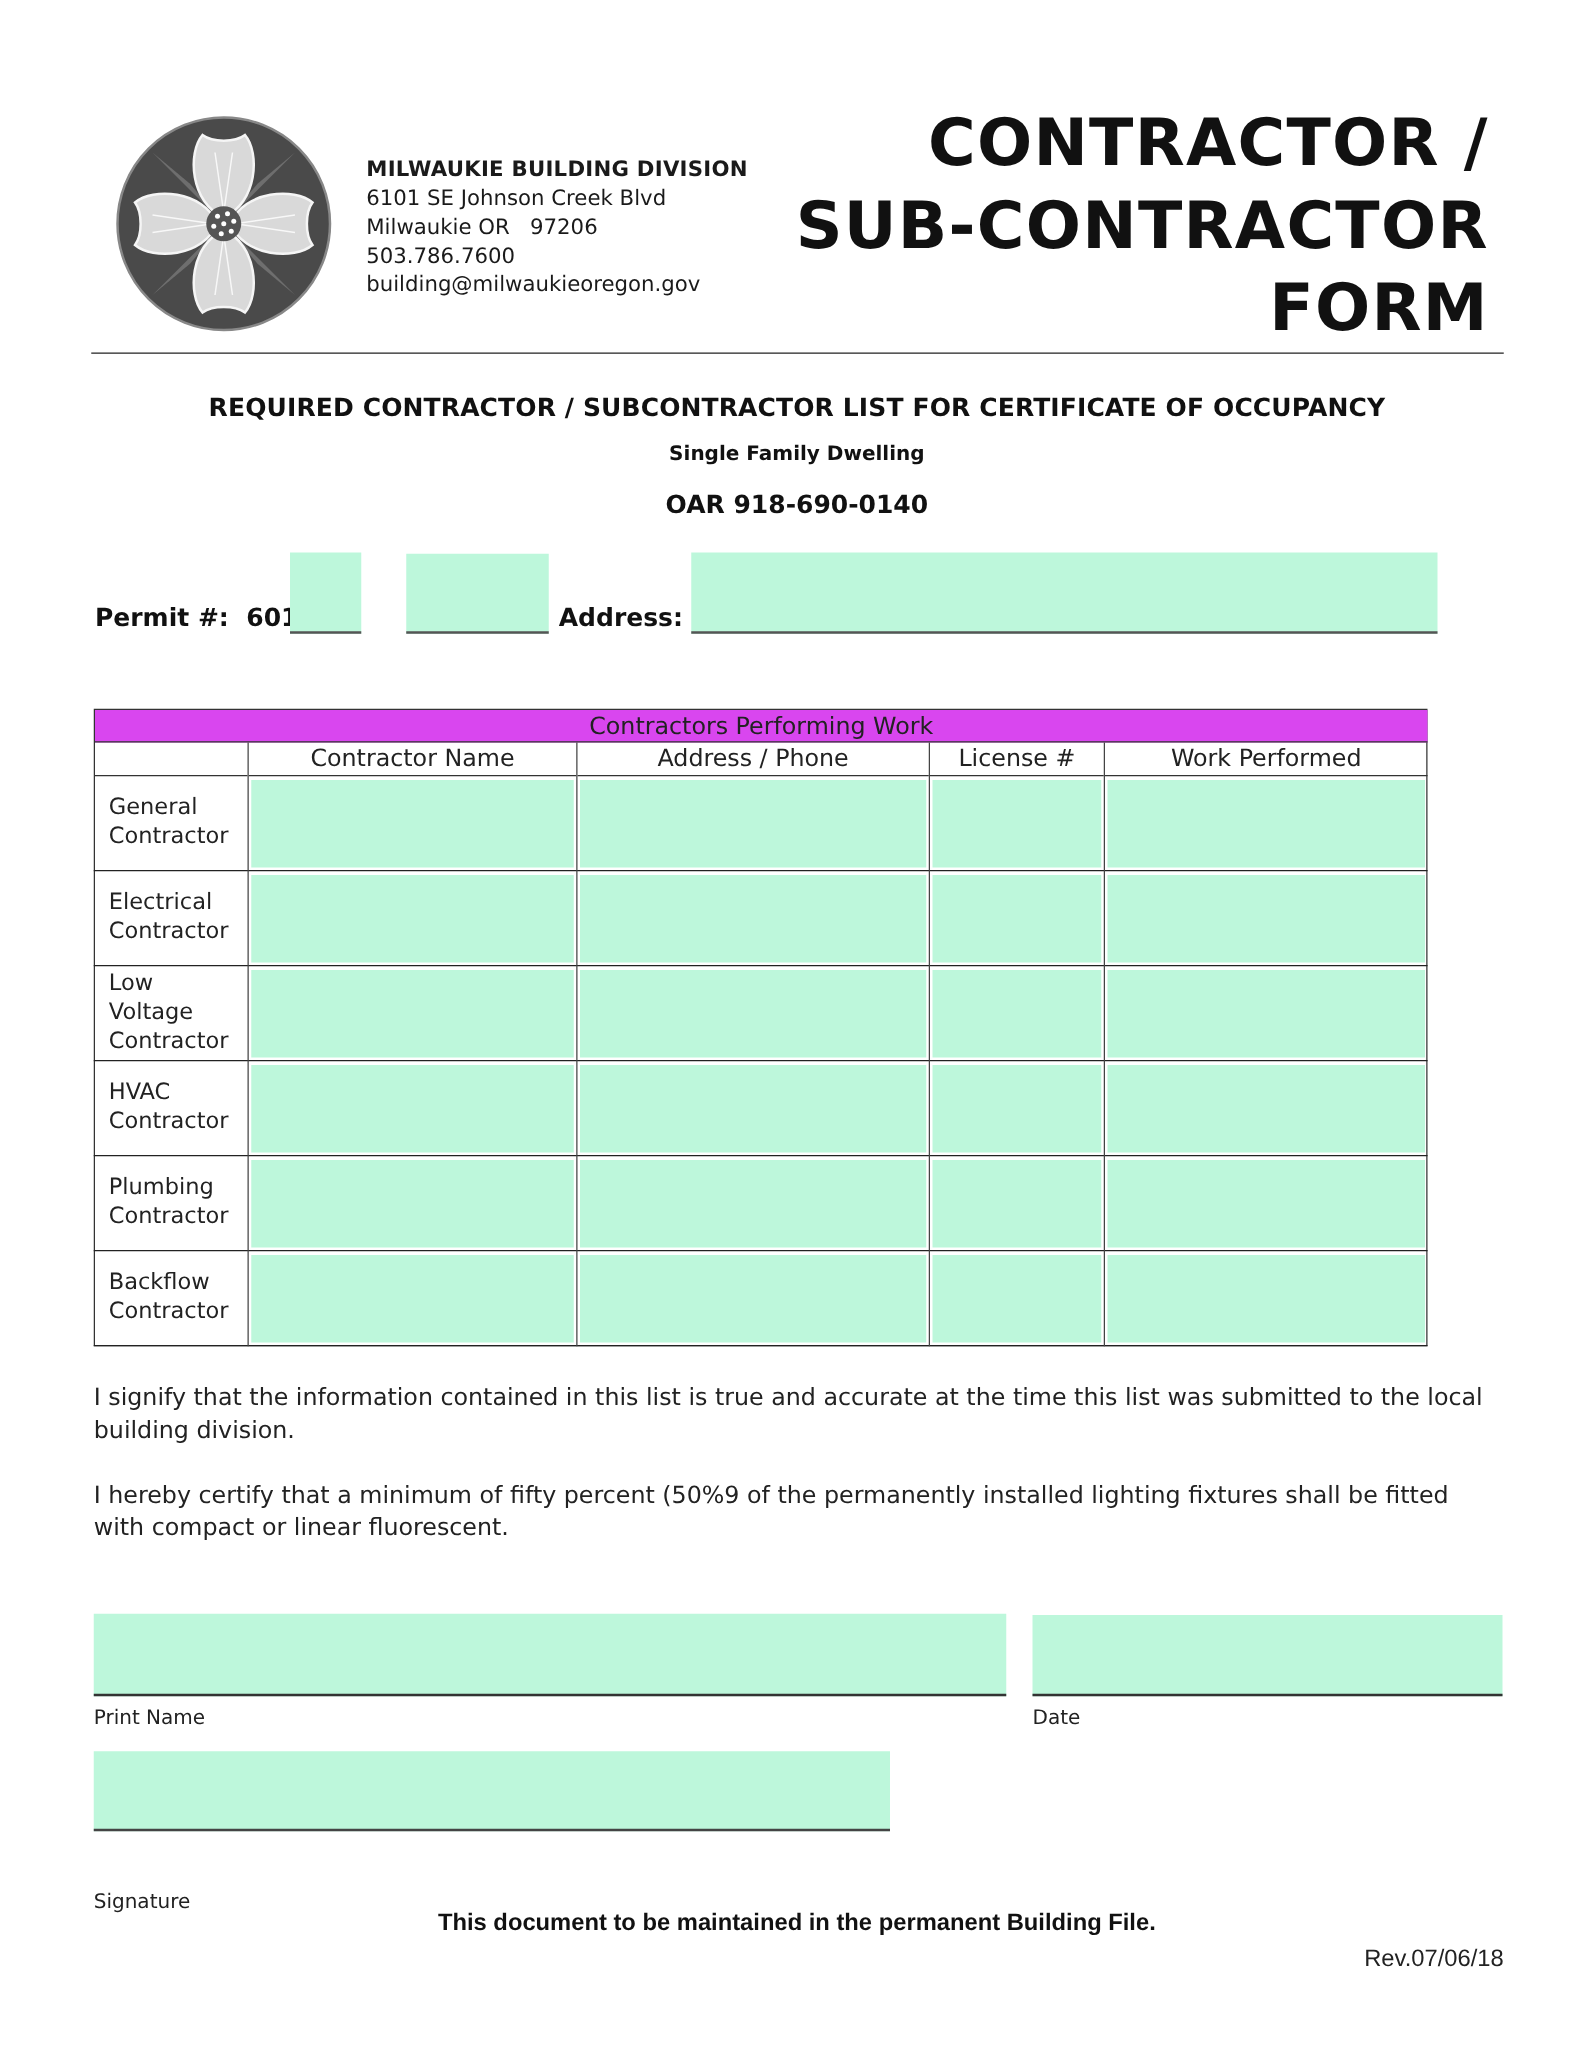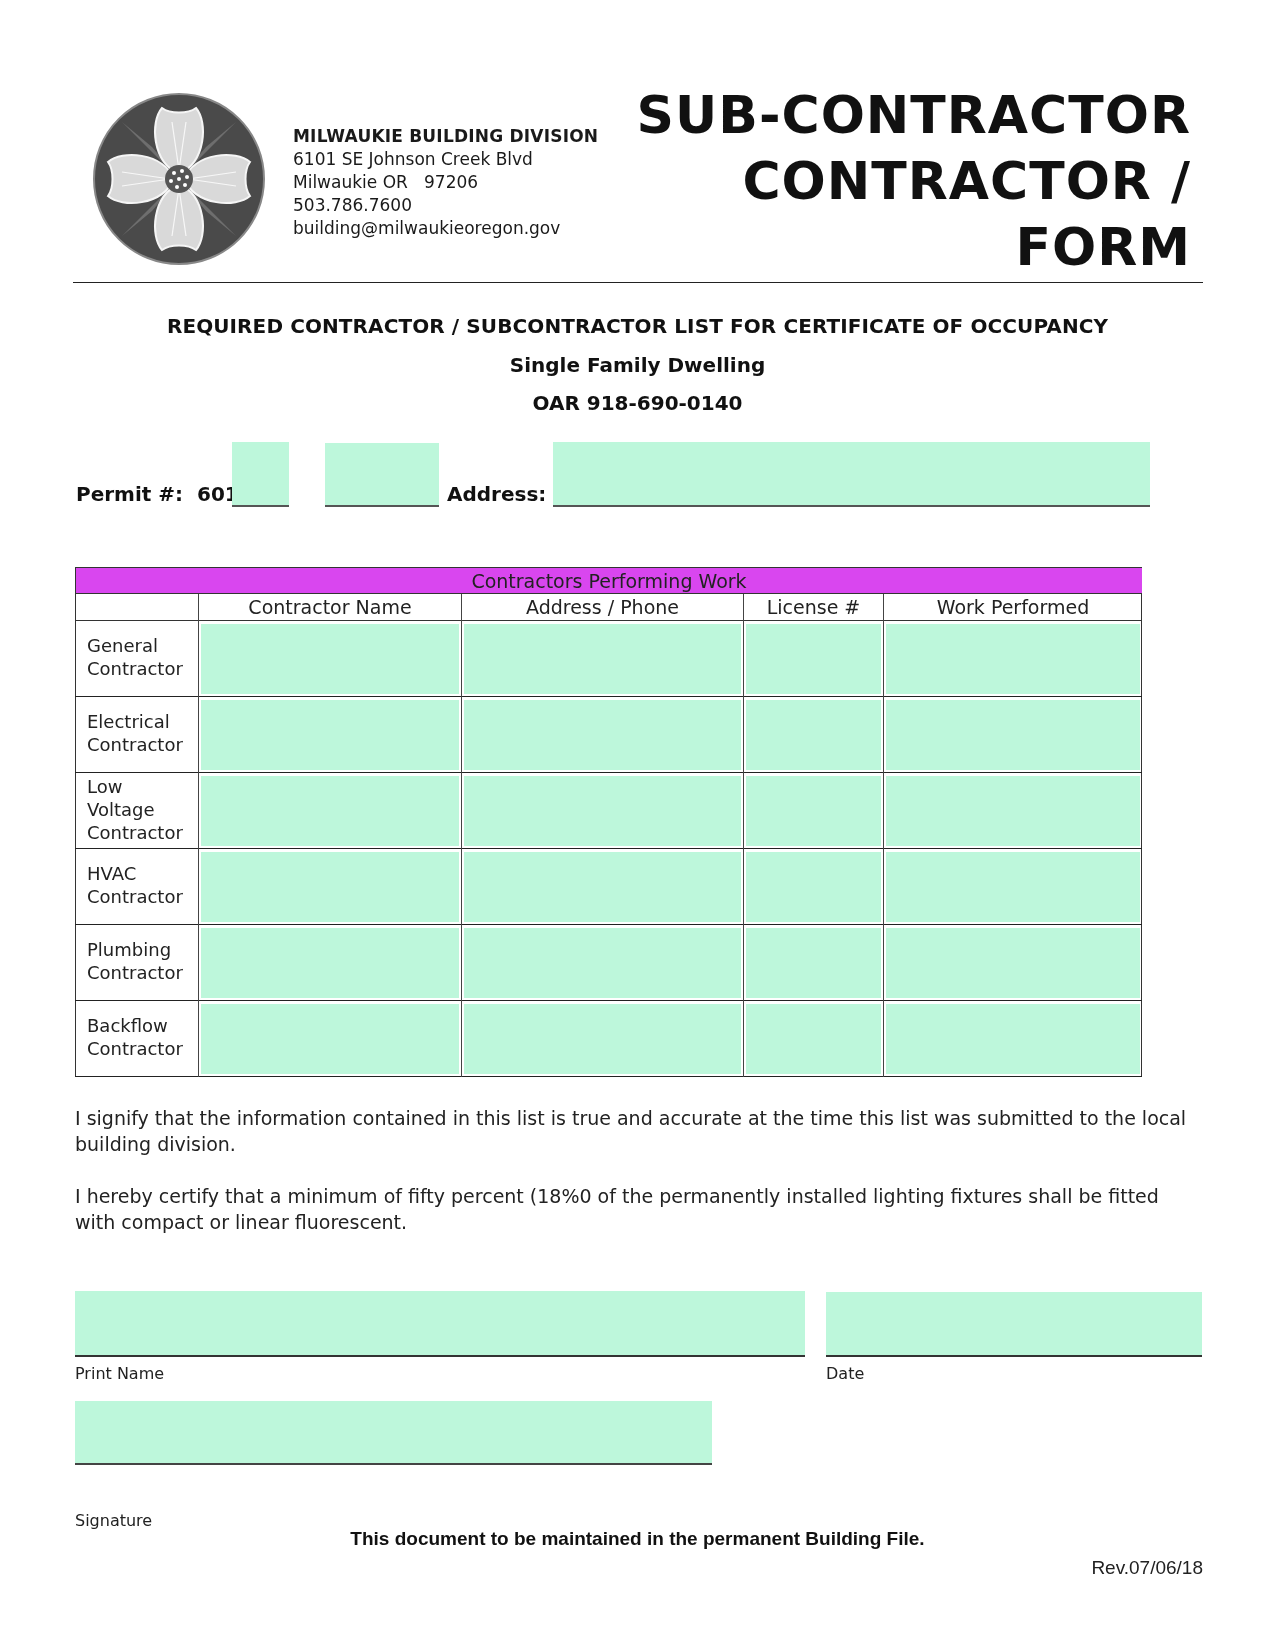--- a/index.html
+++ b/index.html
@@ -12,21 +12,21 @@
   .org { left: 293px; top: 125px; font-size: 17px; line-height: 23px; color: #1a1a1a; }
   .org .org-name { font-weight: bold; font-size: 17px; letter-spacing: 0.2px; }
   .org div { white-space: nowrap; }
   .title { right: 84px; top: 82px; text-align: right; font-weight: bold; font-size: 52px; line-height: 66px; letter-spacing: 1px; color: #111; }
   .title div { white-space: nowrap; }
   .hr-top { left: 73px; top: 282px; width: 1130px; height: 1px; background: #222; }
 
   
   .heading { left: 0; width: 1275px; text-align: center; font-weight: bold; color: #111; }
   .h1 { top: 314px; font-size: 20px; letter-spacing: 0.1px; }
-  .h2 { top: 353px; font-size: 20px; }
+  .h2 { top: 353px; font-size: 16px; }
   .h3 { top: 391px; font-size: 20px; }
 
   
   .permit-label { left: 76px; top: 482px; font-size: 20px; font-weight: bold; white-space: nowrap; }
   .dash00 { left: 290px; top: 482px; font-size: 20px; font-weight: bold; padding-left: 47px; }
   .address-label { left: 447px; top: 482px; font-size: 20px; font-weight: bold; }
   .field-permit-a { left: 232px; top: 442px; width: 57px; height: 63px; border-bottom: 2px solid #555; }
   .field-permit-b { left: 325px; top: 443px; width: 114px; height: 62px; border-bottom: 2px solid #555; }
   .field-address { left: 553px; top: 442px; width: 597px; height: 63px; border-bottom: 2px solid #555; }
   .tbl-border { left: 75px; top: 567px; width: 1065px; height: 508px; border: 1px solid #333; box-sizing: content-box; }
@@ -98,22 +98,22 @@
 
 <div class="abs org">
   <div class="org-name">MILWAUKIE BUILDING DIVISION</div>
   <div>6101 SE Johnson Creek Blvd</div>
   <div style="white-space:pre">Milwaukie OR   97206</div>
   <div>503.786.7600</div>
   <div>building@milwaukieoregon.gov</div>
 </div>
 
 <div class="abs title">
+  <div>CONTRACTOR /</div>
   <div>SUB-CONTRACTOR</div>
-  <div>CONTRACTOR /</div>
   <div>FORM</div>
 </div>
 
 <div class="abs hr-top"></div>
 
 <div class="abs heading h1">REQUIRED CONTRACTOR / SUBCONTRACTOR LIST FOR CERTIFICATE OF OCCUPANCY</div>
 <div class="abs heading h2">Single Family Dwelling</div>
 <div class="abs heading h3">OAR 918-690-0140</div>
 
 <div class="abs permit-label" style="white-space:pre">Permit #:  601-</div>
@@ -201,21 +201,21 @@
       <div class="abs hline" style="top: 1076px;"></div>
     </div>
   </div>
 
 <div class="abs vline" style="left:198px;"></div>
 <div class="abs vline" style="left:461px;"></div>
 <div class="abs vline" style="left:743px;"></div>
 <div class="abs vline" style="left:883px;"></div>
 
 <div class="abs para p1">I signify that the information contained in this list is true and accurate at the time this list was submitted to the local building division.</div>
-<div class="abs para p2">I hereby certify that a minimum of fifty percent (18%0 of the permanently installed lighting fixtures shall be fitted with compact or linear fluorescent.</div>
+<div class="abs para p2">I hereby certify that a minimum of fifty percent (50%9 of the permanently installed lighting fixtures shall be fitted with compact or linear fluorescent.</div>
 
 <div class="abs fill field-print-name"></div>
 <div class="abs fill field-date"></div>
 <div class="abs lbl-small lbl-print">Print Name</div>
 <div class="abs lbl-small lbl-date">Date</div>
 <div class="abs fill field-signature"></div>
 <div class="abs lbl-small lbl-sig">Signature</div>
 
 <div class="abs footer-note">This document to be maintained in the permanent Building File.</div>
 <div class="abs rev">Rev.07/06/18</div>

